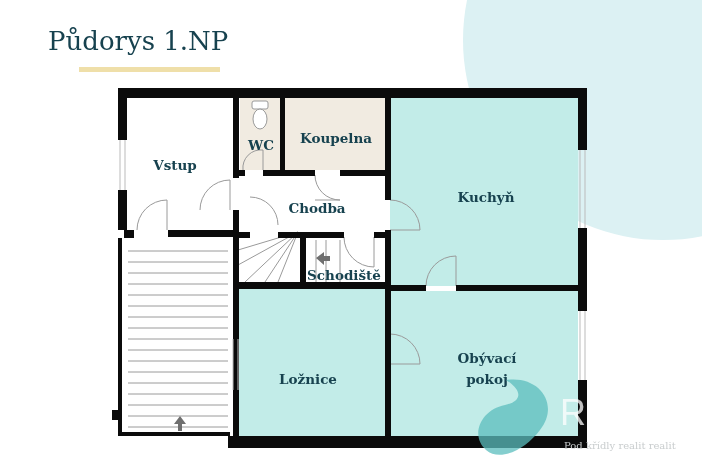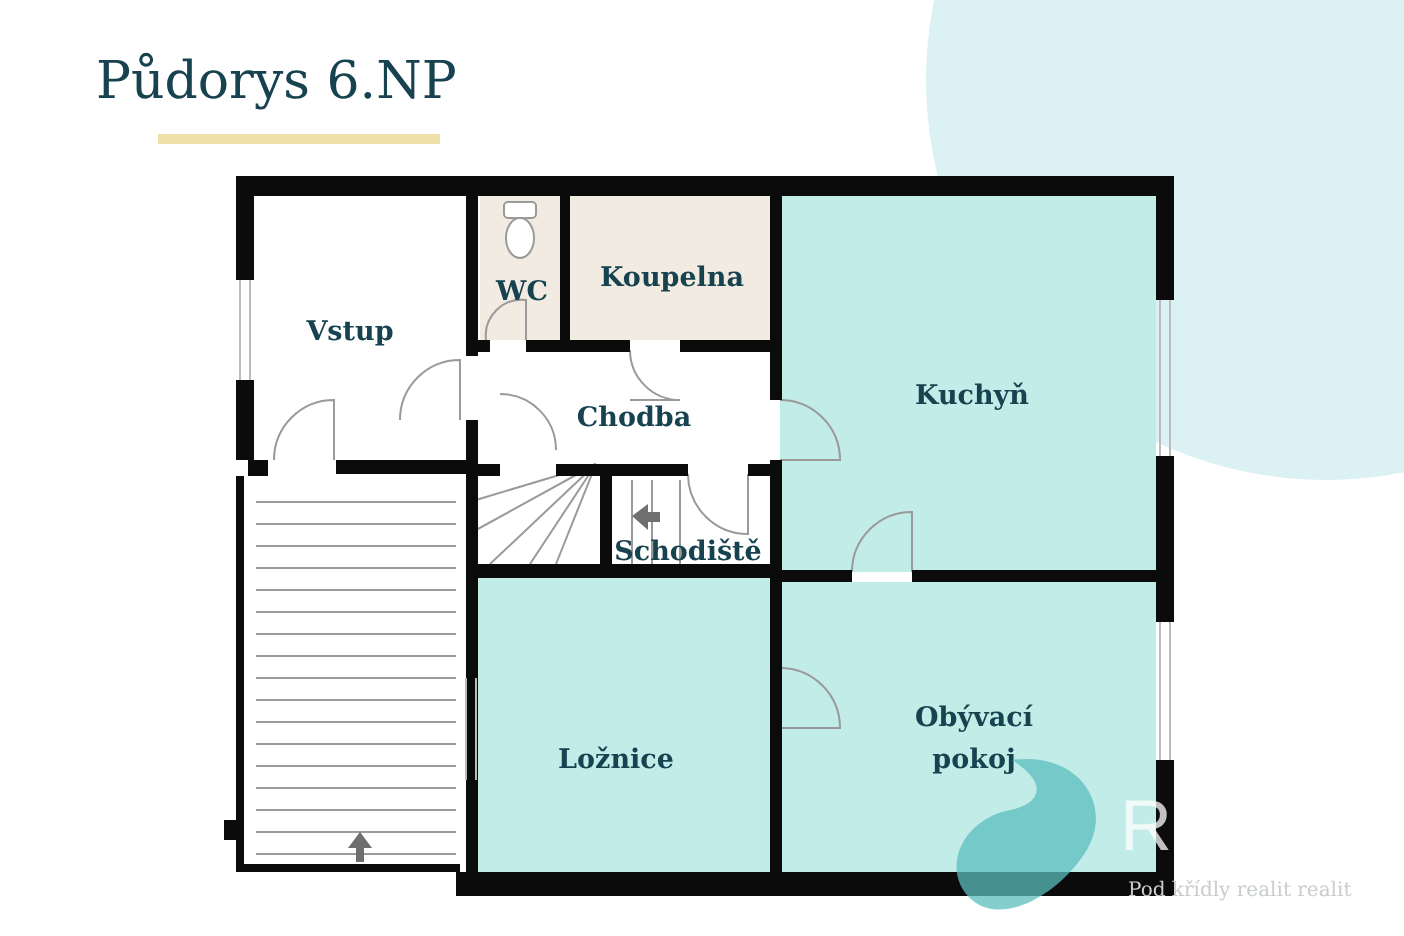--- a/index.html
+++ b/index.html
@@ -10,21 +10,21 @@
   svg.plan { position:absolute; left:0; top:0; }
   .room-label { font-family:"DejaVu Serif", serif; font-weight:bold; fill:#17424f; font-size:13.5px; }
   .wm1 { position:absolute; left:560px; top:392px; font-family:"Liberation Sans", sans-serif; font-size:36px; color:rgba(255,255,255,0.75); font-weight:300; }
   .wm2 { position:absolute; left:564px; top:440px; font-family:"DejaVu Serif", serif; font-size:10px; color:#c9cdce; }
 </style>
 </head>
 <body>
 
 <div class="deco-circle"></div>
 
-<div class="title">Půdorys 6.NP</div>
+<div class="title">Půdorys 1.NP</div>
 <div class="title-underline"></div>
 
 <svg class="plan" width="702" height="468" viewBox="0 0 702 468">
 
   <rect x="125" y="98" width="108" height="138" fill="#ffffff"></rect>
   <rect x="240" y="98" width="40" height="72" fill="#f1ebe1"></rect>
   <rect x="285" y="98" width="100" height="72" fill="#f1ebe1"></rect>
   <rect x="390" y="98" width="188" height="188" fill="#c2ece8"></rect>
   <rect x="233" y="175" width="152" height="57" fill="#ffffff"></rect>
   <rect x="305" y="237" width="80" height="45" fill="#ffffff"></rect>

